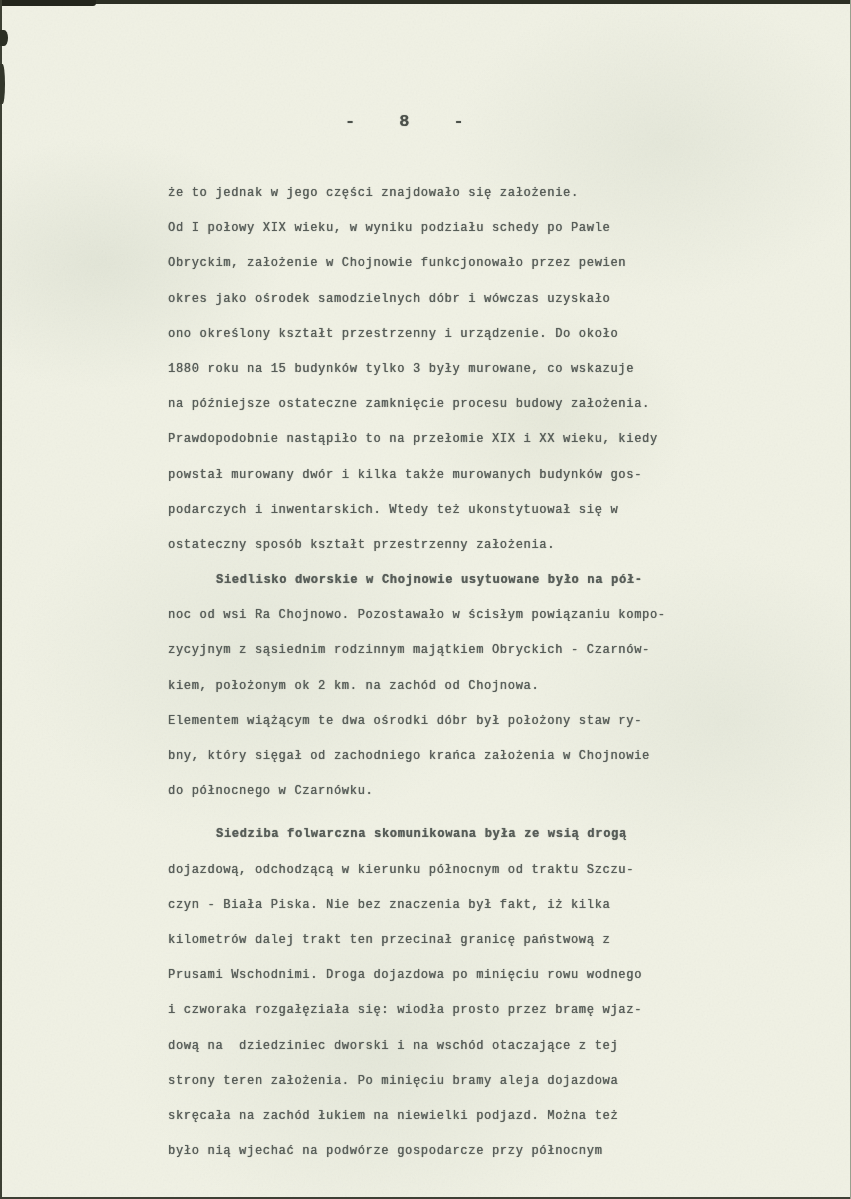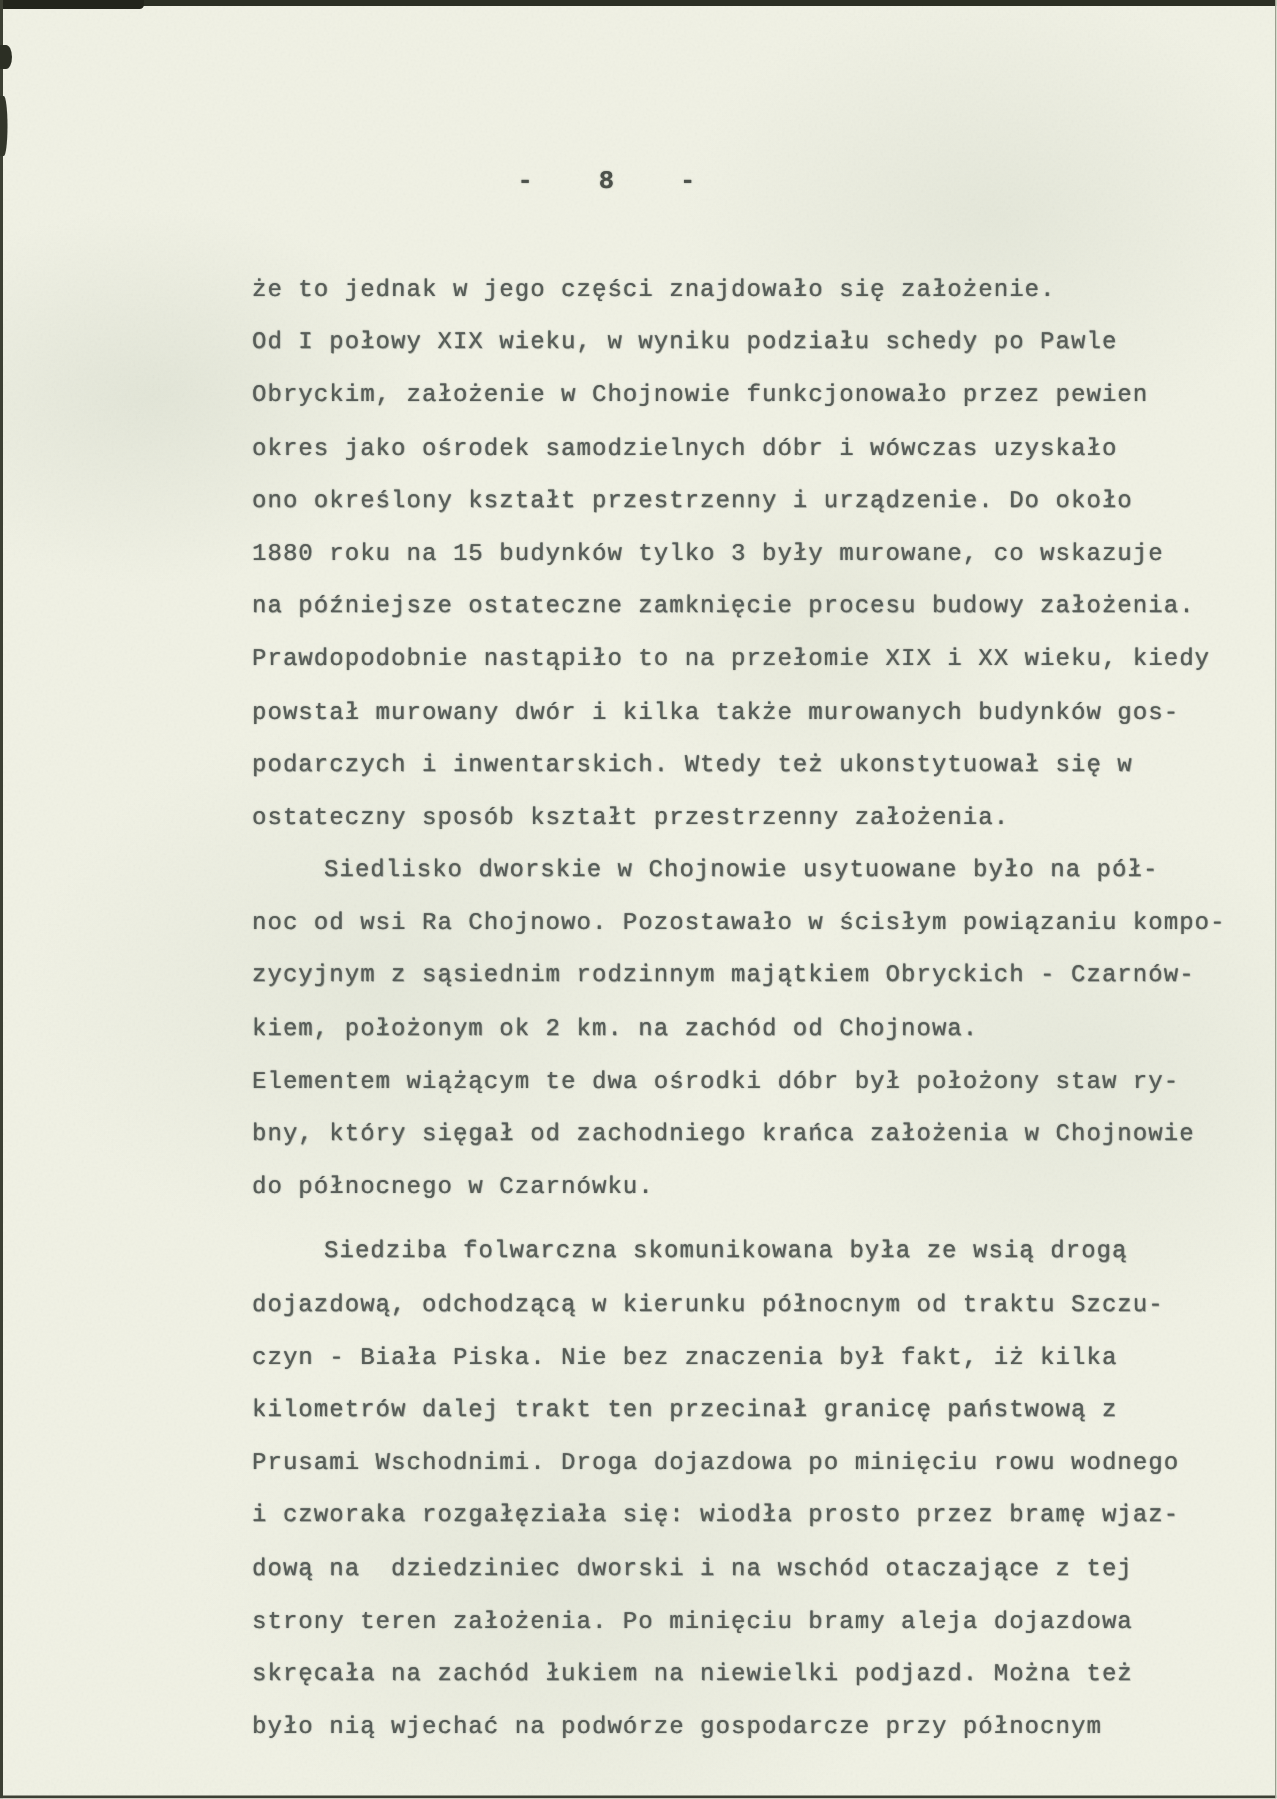--- a/index.html
+++ b/index.html
@@ -37,29 +37,29 @@
     color:#4c514b;
     font-size:17px;font-weight:bold;
     text-shadow:0 0 1px rgba(76,81,75,.75);
   }
   .pageno .num{margin-left:44px;}
   .pageno .dash2{margin-left:44px;}
   
   .textblock{
     position:absolute;left:168px;top:176px;width:660px;
     color:#575d58;
-    font-size:16px;
+    font-size:12px;
     letter-spacing:0.7px;
     line-height:35.2px;
     text-shadow:0 0 1px rgba(87,93,88,.85), 0.4px 0.4px 0 rgba(87,93,88,.35);
     white-space:pre;
   }
   .para{margin:0;}
   .para.gap{margin-top:8px;}
-  .para.indent > .line:first-child{text-indent:48px;}
+  .para.indent > .line:first-child{text-indent:48px;font-weight:bold;}
   .line{height:35.2px;}
 </style>
 </head>
 <body>
 
 <div class="page">
 
   <svg class="noise" width="851" height="1199" xmlns="http://www.w3.org/2000/svg">
     <filter id="nz">
         <feTurbulence type="fractalNoise" baseFrequency="0.55" numOctaves="2" result="n"></feTurbulence>

